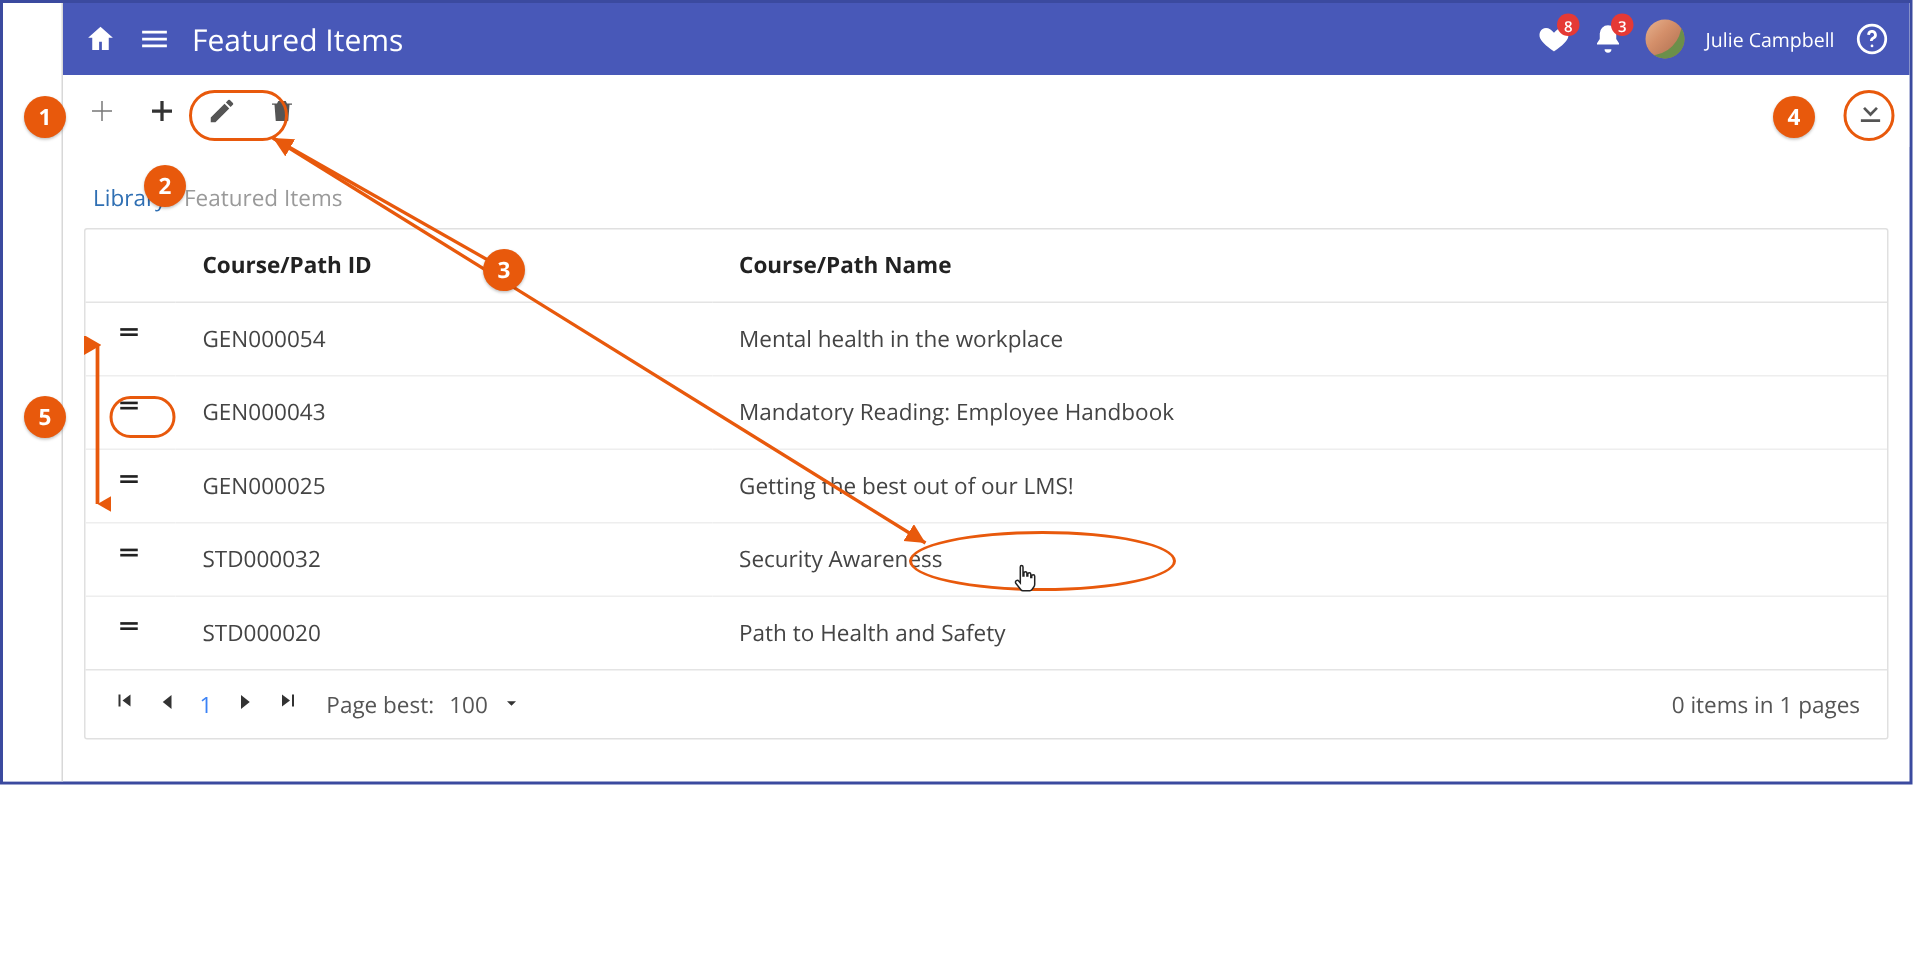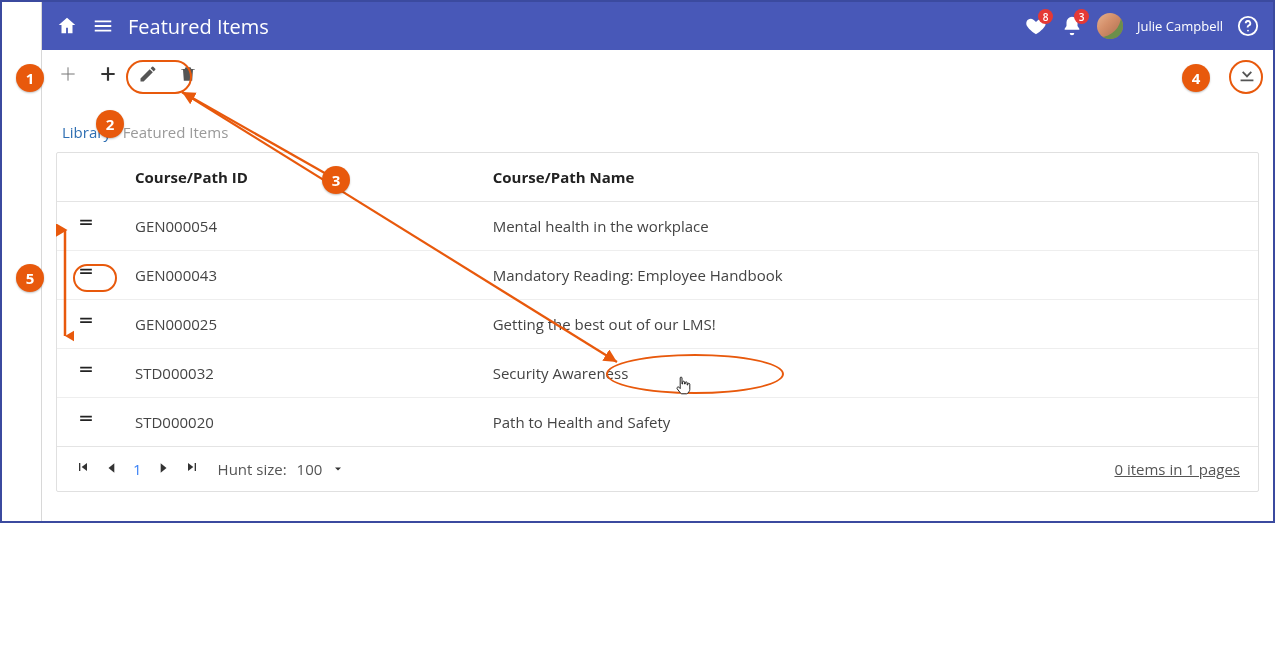--- a/index.html
+++ b/index.html
@@ -90,21 +90,21 @@
   .col-handle { width:60px; }
   .drag-handle { display:inline-flex; }
   .pager {
     display:flex; align-items:center; gap:18px;
     padding:12px 18px; border-top:1px solid #e4e4e4;
     font-size:15px; color:#555;
   }
   .pager .nav { display:flex; align-items:center; gap:14px; }
   .pager .page-no { color:#3b82f6; }
   .pager .sz { display:flex; align-items:center; gap:10px; }
-  .pager .right { margin-left:auto;text-decoration:underline; }
+  .pager .right { margin-left:auto; }
 
   
   .callout {
     position:absolute;
     width:28px; height:28px; border-radius:50%;
     background:#e8590c; color:#fff; font-weight:700;
     display:flex; align-items:center; justify-content:center;
     font-size:15px;
     box-shadow: 0 1px 2px rgba(0,0,0,.25);
     z-index:40;
@@ -283,21 +283,21 @@
               </svg></span>
           <span class="page-no">1</span>
           <span><svg width="14" height="14" viewBox="0 0 24 24" fill="#333">
                 <path d="M8 4l10 8-10 8z"></path>
               </svg></span>
           <span><svg width="16" height="16" viewBox="0 0 24 24" fill="#333">
                 <path d="M16 6h2v12h-2zM6 6l8 6-8 6z"></path>
               </svg></span>
         </div>
         <div class="sz">
-          <span>Hunt size:</span>
+          <span>Page best:</span>
           <span>100</span>
           <span><svg width="12" height="12" viewBox="0 0 24 24" fill="#333">
                 <path d="M6 9l6 6 6-6z"></path>
               </svg></span>
         </div>
         <div class="right">0 items in 1 pages</div>
       </div>
     </div>
   </div>
 

